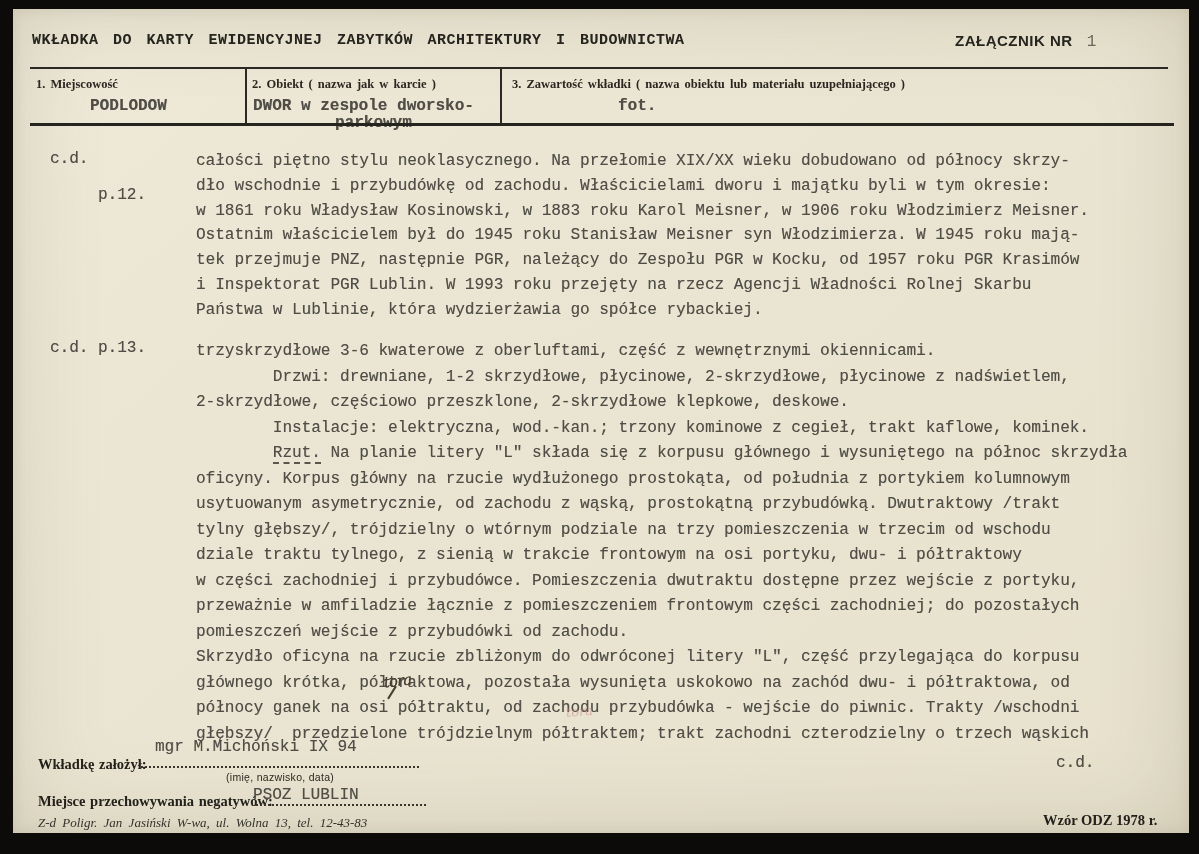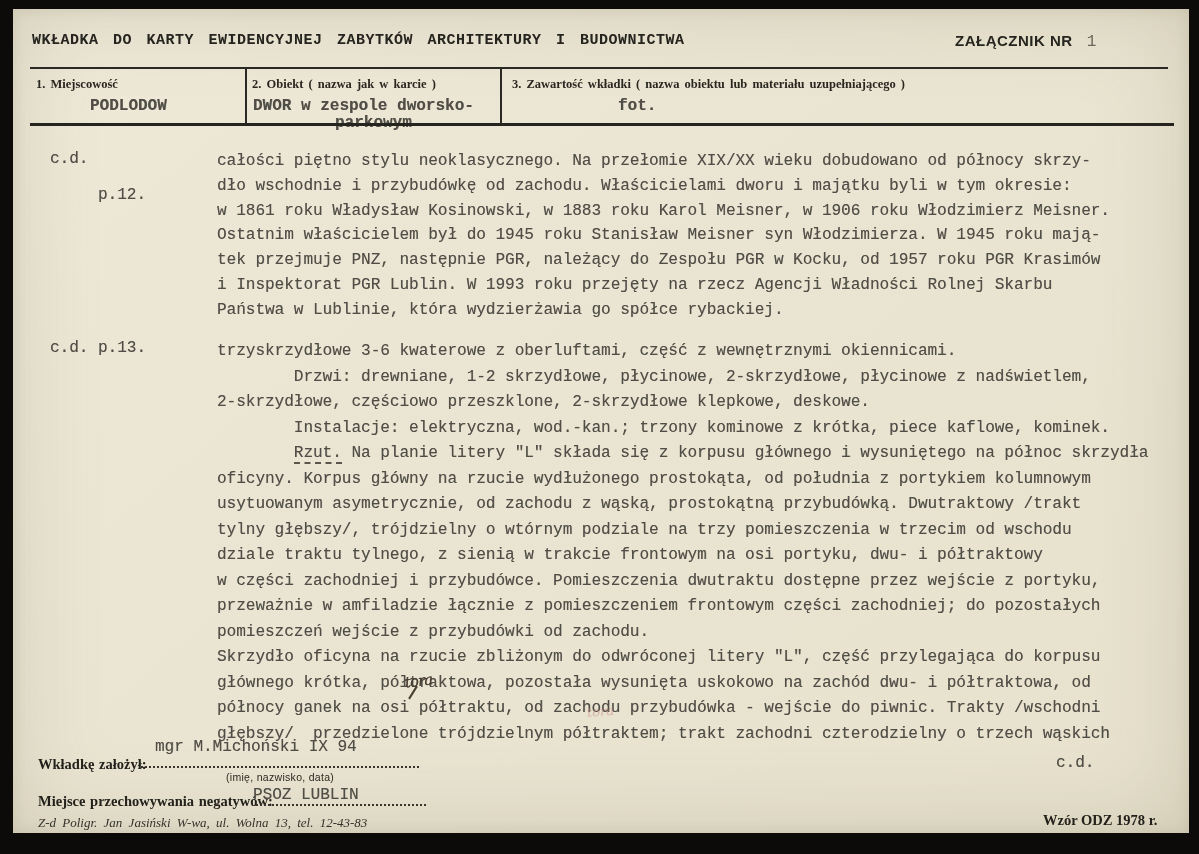--- a/index.html
+++ b/index.html
@@ -54,21 +54,21 @@
   .idtable-bottom{
     position:absolute; left:17px; top:114px; width:1144px; height:3px;
     background:#26241e; z-index:3;
   }
 
   
   .mref{position:absolute; z-index:1;}
   .ref-cd12{left:37px; top:141px;} .ref-p12{left:85px; top:141px;margin-top:36px;}
   .ref-cd13{left:37px; top:330px;} .ref-p13{left:85px; top:330px;}
 
-  .sec{position:absolute; left:183px; width:980px;margin-left:21px;}
+  .sec{position:absolute; left:183px; width:980px;}
   .sec12{top:140px;}
   .sec13{top:330px;}
   .tl{
     font-family:"Liberation Mono","DejaVu Sans Mono",monospace;
     font-size:16px; color:#4f4d46; white-space:pre;
     text-shadow:.3px 0 0 rgba(78,76,68,.45);
   }
   .sec12 .tl{line-height:24.8px; height:24.8px;}
   .sec13 .tl{line-height:25.5px; height:25.5px;}
 
@@ -158,21 +158,21 @@
       <div class="tl">i Inspektorat PGR Lublin. W 1993 roku przejęty na rzecz Agencji Władności Rolnej Skarbu</div>
       <div class="tl">Państwa w Lublinie, która wydzierżawia go spółce rybackiej.</div>
     </div>
 
     <div class="typed mref ref-cd13">c.d.</div>
     <div class="typed mref ref-p13">p.13.</div>
     <div class="sec sec13">
       <div class="tl">trzyskrzydłowe 3-6 kwaterowe z oberluftami, część z wewnętrznymi okiennicami.</div>
       <div class="tl">        Drzwi: drewniane, 1-2 skrzydłowe, płycinowe, 2-skrzydłowe, płycinowe z nadświetlem,</div>
       <div class="tl">2-skrzydłowe, częściowo przeszklone, 2-skrzydłowe klepkowe, deskowe.</div>
-      <div class="tl">        Instalacje: elektryczna, wod.-kan.; trzony kominowe z krótka, piece kaflowe, kominek.</div>
+      <div class="tl">        Instalacje: elektryczna, wod.-kan.; trzony kominowe z cegieł, trakt kaflowe, kominek.</div>
       <div class="tl"><span>        </span><span class="dashu">Rzut.</span><span> Na planie litery "L" składa się z korpusu głównego i wysuniętego na północ skrzydła</span></div>
       <div class="tl">oficyny. Korpus główny na rzucie wydłużonego prostokąta, od południa z portykiem kolumnowym</div>
       <div class="tl">usytuowanym asymetrycznie, od zachodu z wąską, prostokątną przybudówką. Dwutraktowy /trakt</div>
       <div class="tl">tylny głębszy/, trójdzielny o wtórnym podziale na trzy pomieszczenia w trzecim od wschodu</div>
       <div class="tl">dziale traktu tylnego, z sienią w trakcie frontowym na osi portyku, dwu- i półtraktowy</div>
       <div class="tl">w części zachodniej i przybudówce. Pomieszczenia dwutraktu dostępne przez wejście z portyku,</div>
       <div class="tl">przeważnie w amfiladzie łącznie z pomieszczeniem frontowym części zachodniej; do pozostałych</div>
       <div class="tl">pomieszczeń wejście z przybudówki od zachodu.</div>
       <div class="tl">Skrzydło oficyna na rzucie zbliżonym do odwróconej litery "L", część przylegająca do korpusu</div>
       <div class="tl"><span>głównego krótka, pół</span><span class="hw-wrap"><span class="hw-insert">tora</span></span><span>traktowa, pozostała wysunięta uskokowo na zachód dwu- i półtraktowa, od</span></div>

